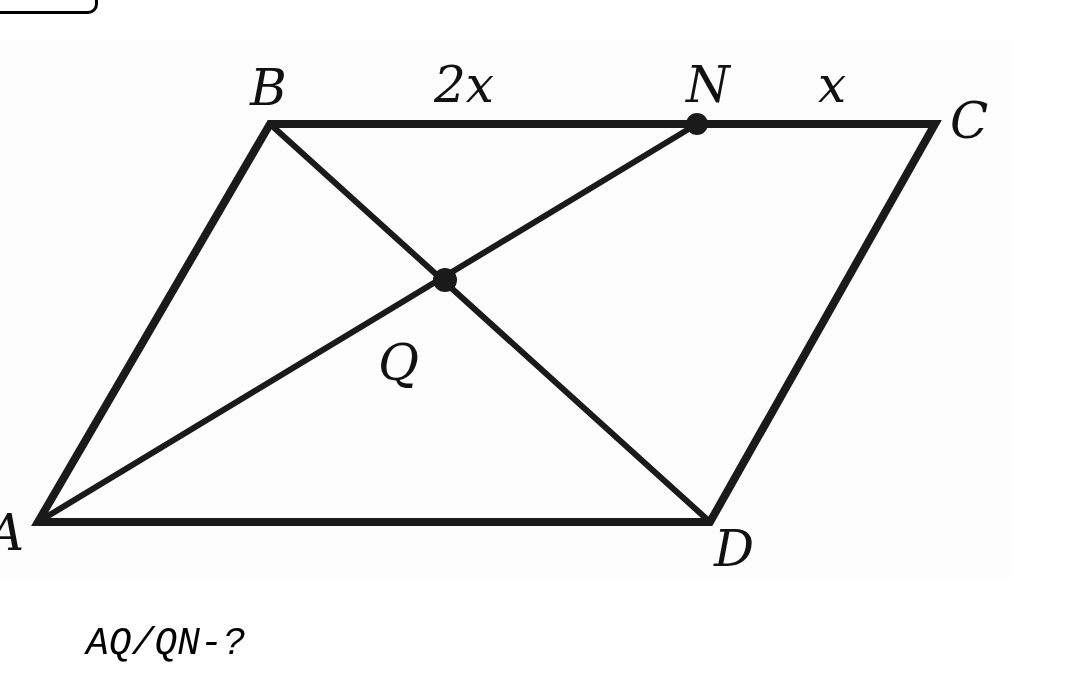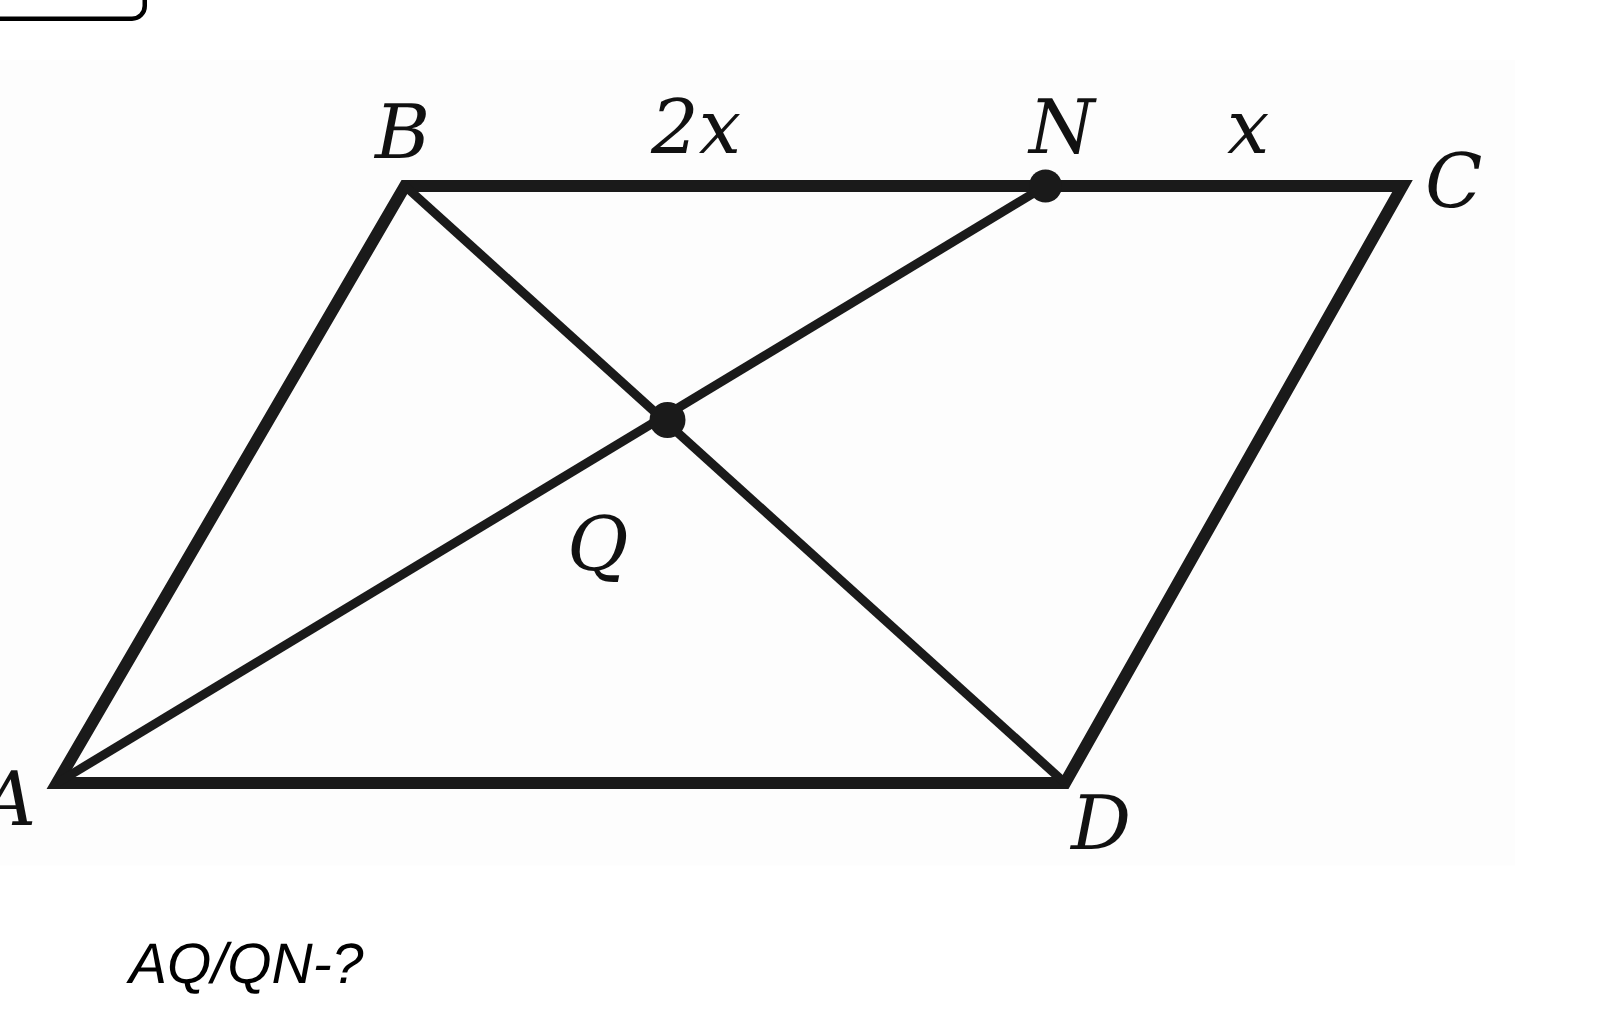--- a/index.html
+++ b/index.html
@@ -4,21 +4,21 @@
 <style>
   html, body { margin: 0; padding: 0; background: #ffffff; }
   body { width: 1080px; height: 684px; position: relative; overflow: hidden;
          font-family: "DejaVu Sans", sans-serif; }
   .top-box { position: absolute; left: -20px; top: -20px; width: 112px; height: 28px;
              border: 3px solid #000; border-radius: 10px; background: #fff; }
   .figure-area { position: absolute; left: 0; top: 40px; width: 1010px; height: 537px; background: #fdfdfd; }
   svg.figure { position: absolute; left: 0; top: 0; width: 1080px; height: 684px; }
   .lbl { font-family: "DejaVu Serif", "Liberation Serif", serif; font-style: italic; font-size: 50px; fill: #111; }
   .question { position: absolute; left: 86px; top: 622px; font-size: 38px; font-style: italic;
-              color: #000; font-family: Liberation Sans, sans-serif; }
+              color: #000; font-family: Liberation Mono, monospace; }
 </style>
 </head>
 <body>
 
 <div class="top-box"></div>
 <div class="figure-area"></div>
 
 <svg class="figure" viewBox="0 0 1080 684">
   <g stroke="#1a1a1a" stroke-width="8" fill="none" stroke-linejoin="miter" stroke-linecap="butt">
     <polygon points="38,522 270,124 935,124 710,522"></polygon>

